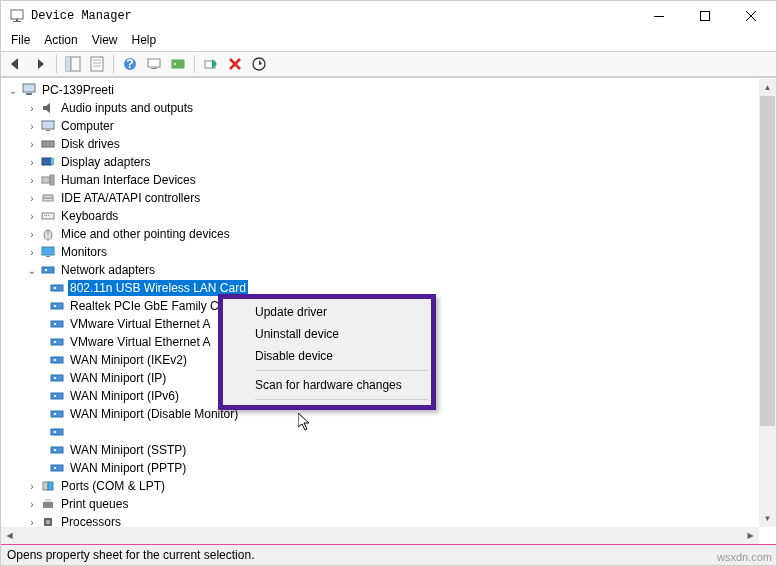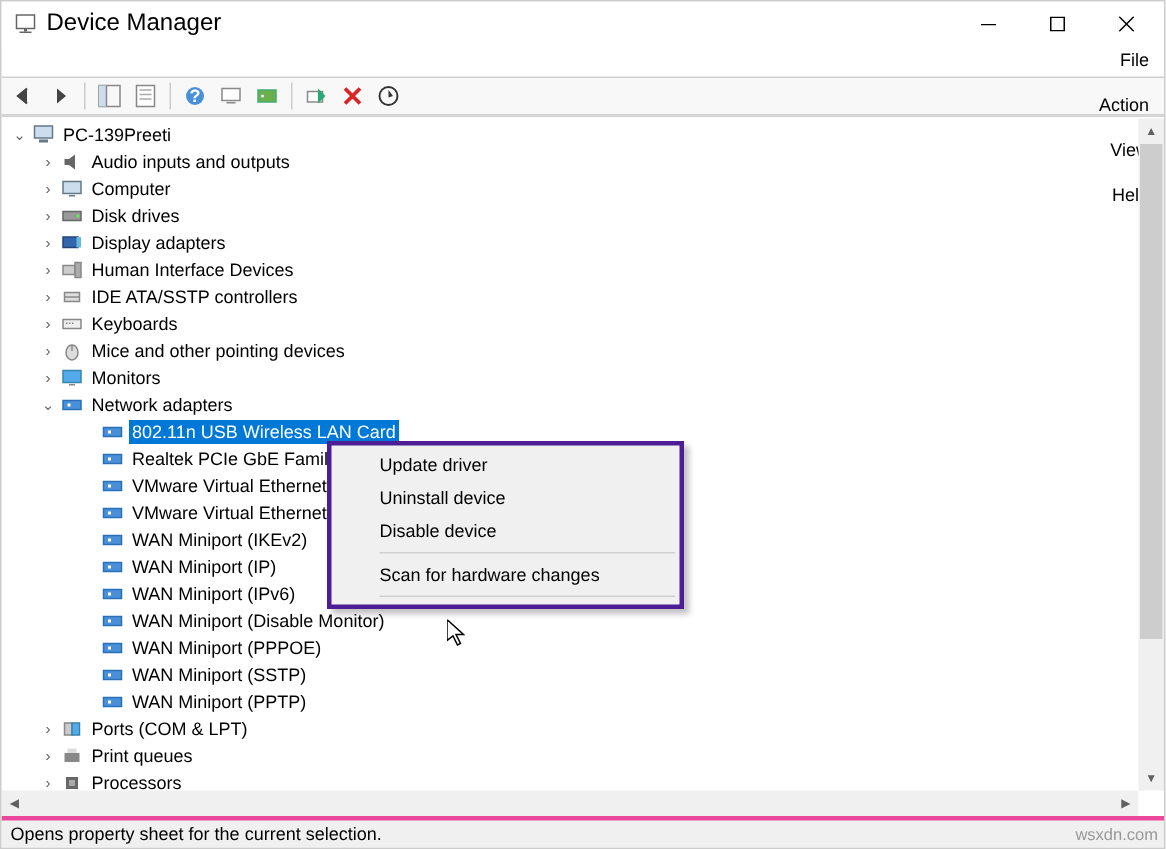--- a/index.html
+++ b/index.html
@@ -1,47 +1,47 @@
 <!DOCTYPE html>
 <html><head>
 <meta charset="utf-8">
 <style>
 * { box-sizing: border-box; margin: 0; padding: 0; font-family: "Segoe UI", Tahoma, sans-serif; font-size: 12px; }
 body { background: #fff; width: 777px; height: 566px; overflow: hidden; position: relative; border: 1px solid #ccc; }
 .titlebar { height: 30px; display: flex; align-items: center; padding: 0 2px 0 8px; background: #fff; }
 .titlebar-icon { width: 16px; height: 16px; margin-right: 6px; }
-.titlebar-title { flex: 1; font-size: 16px; }
+.titlebar-title { flex: 1; font-size: 12px; font-family: Liberation Mono, monospace; }
 .win-controls { display: flex; height: 30px; }
 .win-btn { width: 46px; height: 30px; display: flex; align-items: center; justify-content: center; font-family: "Segoe UI Symbol"; font-size: 10px; }
-.menubar { height: 20px; display: flex; align-items: flex-end; padding: 0 4px; gap: 12px; flex-direction: column; }
+.menubar { height: 20px; display: flex; align-items: flex-start; padding: 0 4px; gap: 2px; }
 .menu-item { padding: 2px 6px; font-size: 12px; }
 .toolbar { height: 26px; border-top: 1px solid #d0d0d0; border-bottom: 1px solid #d0d0d0; background: #f8f8f8; display: flex; align-items: center; padding: 0 4px; gap: 2px; }
 .tool-sep { width: 1px; height: 18px; background: #ccc; margin: 0 3px; }
 .tool-btn { width: 22px; height: 22px; display: flex; align-items: center; justify-content: center; border: 1px solid transparent; }
 .content { position: absolute; top: 76px; bottom: 21px; left: 0; right: 0; border-top: 1px solid #d0d0d0; overflow: hidden; }
 .tree { position: absolute; top: 1px; left: 1px; right: 17px; bottom: 1px; overflow: hidden; padding: 2px 0; }
 .scrollbar { position: absolute; top: 1px; right: 0; bottom: 17px; width: 17px; background: #f0f0f0; }
 .scrollbar-h { position: absolute; bottom: 0; left: 0; right: 17px; height: 17px; background: #f0f0f0; }
 .sb-arrow { height: 17px; width: 17px; display: flex; align-items: center; justify-content: center; color: #606060; font-size: 8px; }
 .sb-thumb { background: #cdcdcd; margin: 0 1px; }
 .node { height: 18px; display: flex; align-items: center; white-space: nowrap; position: relative; }
 .node-toggle { width: 12px; height: 12px; display: flex; align-items: center; justify-content: center; color: #666; font-size: 10px; margin: 0 1px; }
 .node-icon { width: 16px; height: 16px; margin: 0 3px 0 1px; flex-shrink: 0; }
 .node-label { padding: 0 2px; height: 16px; line-height: 16px; }
 .node.selected .node-label { background: #0078d7; color: #fff; }
 .l0 { padding-left: 4px; }
 .l1 { padding-left: 23px; }
-.l2 { padding-left: 64px; }
-.ctxmenu { position: absolute; left: 217px; top: 293px; width: 238px; background: #f0f0f0; border: 3px solid #4c1d95; box-shadow: 3px 3px 4px rgba(0,0,0,0.25); padding: 2px; z-index: 10; }
+.l2 { padding-left: 46px; }
+.ctxmenu { position: absolute; left: 217px; top: 293px; width: 218px; background: #f0f0f0; border: 5px solid #4c1d95; box-shadow: 3px 3px 4px rgba(0,0,0,0.25); padding: 2px; z-index: 10; }
 .ctxmenu-item { height: 22px; display: flex; align-items: center; padding-left: 30px; font-size: 12px; }
 .ctxmenu-item.highlighted { background: #90c8f6; }
 .ctxmenu-item.highlighted span { font-weight: 600; }
 .ctxmenu-sep { height: 1px; background: #d0d0d0; margin: 3px 1px 3px 30px; }
 .cursor { position: absolute; left: 297px; top: 412px; z-index: 20; pointer-events: none; }
-.statusbar { position: absolute; bottom: 0; left: 0; right: 0; height: 21px; border-top: 3px solid #ec4899; display: flex; align-items: center; padding: 0 6px; background: #f0f0f0; font-size: 11px; }
+.statusbar { position: absolute; bottom: 0; left: 0; right: 0; height: 21px; border-top: 1px solid #ec4899; display: flex; align-items: center; padding: 0 6px; background: #f0f0f0; font-size: 11px; }
 .watermark { position: absolute; bottom: 2px; right: 4px; font-size: 11px; color: #999; }
 svg { display: block; }
 </style>
 </head>
 <body>
 
 <div class="titlebar">
   <span class="titlebar-icon">
     <svg width="16" height="16" viewBox="0 0 16 16">
         <rect x="2" y="2" width="12" height="9" fill="#fff" stroke="#666"></rect>
@@ -207,21 +207,21 @@
         <span class="node-label">Human Interface Devices</span>
       </div>
     <div class="node l1">
         <span class="node-toggle">›</span>
         <span class="node-icon">
           <svg width="16" height="16">
             <rect x="3" y="5" width="10" height="6" fill="#ddd" stroke="#888"></rect>
             <line x1="3" y1="8" x2="13" y2="8" stroke="#888"></line>
           </svg>
         </span>
-        <span class="node-label">IDE ATA/SSTP controllers</span>
+        <span class="node-label">IDE ATA/ATAPI controllers</span>
       </div>
     <div class="node l1">
         <span class="node-toggle">›</span>
         <span class="node-icon">
           <svg width="16" height="16">
             <rect x="2" y="5" width="12" height="6" fill="#eee" stroke="#888"></rect>
             <rect x="4" y="7" width="1" height="1" fill="#888"></rect>
             <rect x="6" y="7" width="1" height="1" fill="#888"></rect>
             <rect x="8" y="7" width="1" height="1" fill="#888"></rect>
           </svg>
@@ -331,21 +331,20 @@
         </span>
         <span class="node-label">WAN Miniport (Disable Monitor)</span>
       </div>
     <div class="node l2">
         <span class="node-icon">
           <svg width="16" height="16">
             <rect x="2" y="5" width="12" height="6" fill="#4a90d9" stroke="#2a70b9"></rect>
             <rect x="5" y="7" width="2" height="2" fill="#ffd"></rect>
           </svg>
         </span>
-        <span class="node-label">WAN Miniport (PPPOE)</span>
       </div>
     <div class="node l2">
         <span class="node-icon">
           <svg width="16" height="16">
             <rect x="2" y="5" width="12" height="6" fill="#4a90d9" stroke="#2a70b9"></rect>
             <rect x="5" y="7" width="2" height="2" fill="#ffd"></rect>
           </svg>
         </span>
         <span class="node-label">WAN Miniport (SSTP)</span>
       </div>

